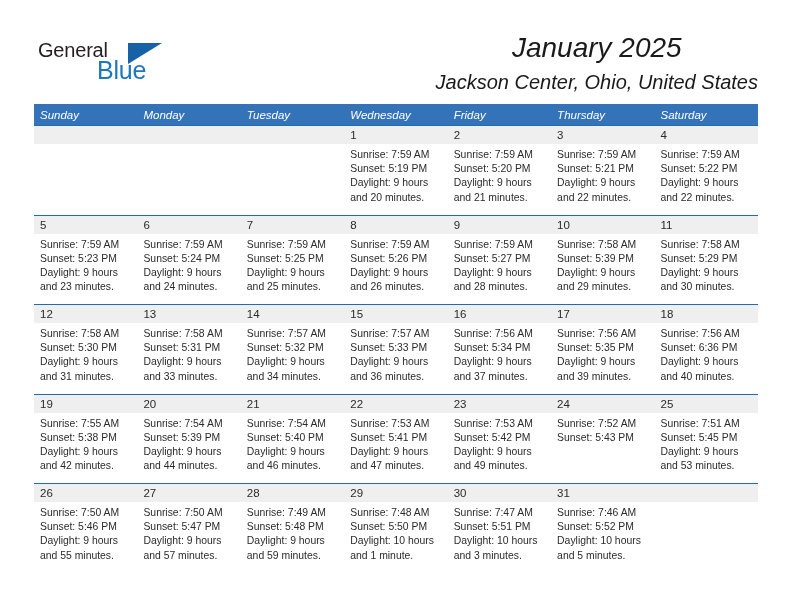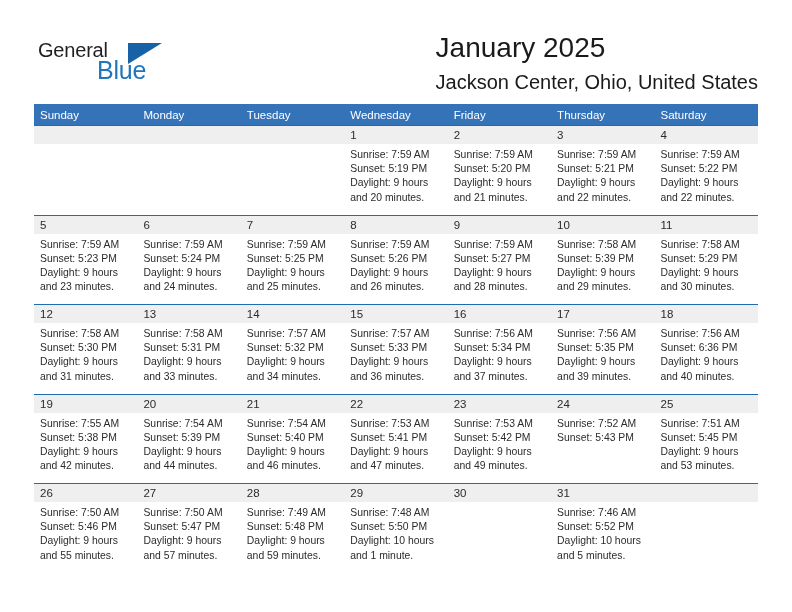--- a/index.html
+++ b/index.html
@@ -65,21 +65,22 @@
     width: 0;
     height: 0;
     border-left: 34px solid #1762a6;
     border-bottom: 21px solid transparent;
   }
 
   .title-block {
     position: absolute;
     right: 34px;
     top: 30px;
-    text-align: left;
+    text-align: center;
+    font-style: italic;
   }
   .title-main {
     font-size: 28px;
     color: #1a1a1a;
     line-height: 36px;
     white-space: nowrap;
   }
   .title-sub {
     font-size: 20px;
     color: #1a1a1a;
@@ -104,20 +105,21 @@
   }
   .weekday-cell {
     flex: 1 1 0;
     box-sizing: border-box;
     padding: 4px 0 0 6px;
     font-size: 11.5px;
     color: #ffffff;
     line-height: 14px;
     white-space: nowrap;
     overflow: hidden;
+    font-style: italic;
   }
 
   .week-row {
     display: flex;
     width: 100%;
     height: 89.5px;
     border-top: 1.6px solid #1f6cb0;
     box-sizing: border-box;
   }
   .week-row:first-of-type {
@@ -453,20 +455,25 @@
       <div class="day-cell">
         <div class="day-number-strip">29</div>
         <div class="day-info">
           <div>Sunrise: 7:48 AM</div>
           <div>Sunset: 5:50 PM</div>
           <div class="daylight-line">Daylight: 10 hours and 1 minute.</div>
         </div>
       </div>
       <div class="day-cell">
         <div class="day-number-strip">30</div>
+        <div class="day-info">
+          <div>Sunrise: 7:47 AM</div>
+          <div>Sunset: 5:51 PM</div>
+          <div class="daylight-line">Daylight: 10 hours and 3 minutes.</div>
+        </div>
       </div>
       <div class="day-cell">
         <div class="day-number-strip">31</div>
         <div class="day-info">
           <div>Sunrise: 7:46 AM</div>
           <div>Sunset: 5:52 PM</div>
           <div class="daylight-line">Daylight: 10 hours and 5 minutes.</div>
         </div>
       </div>
       <div class="day-cell empty">

